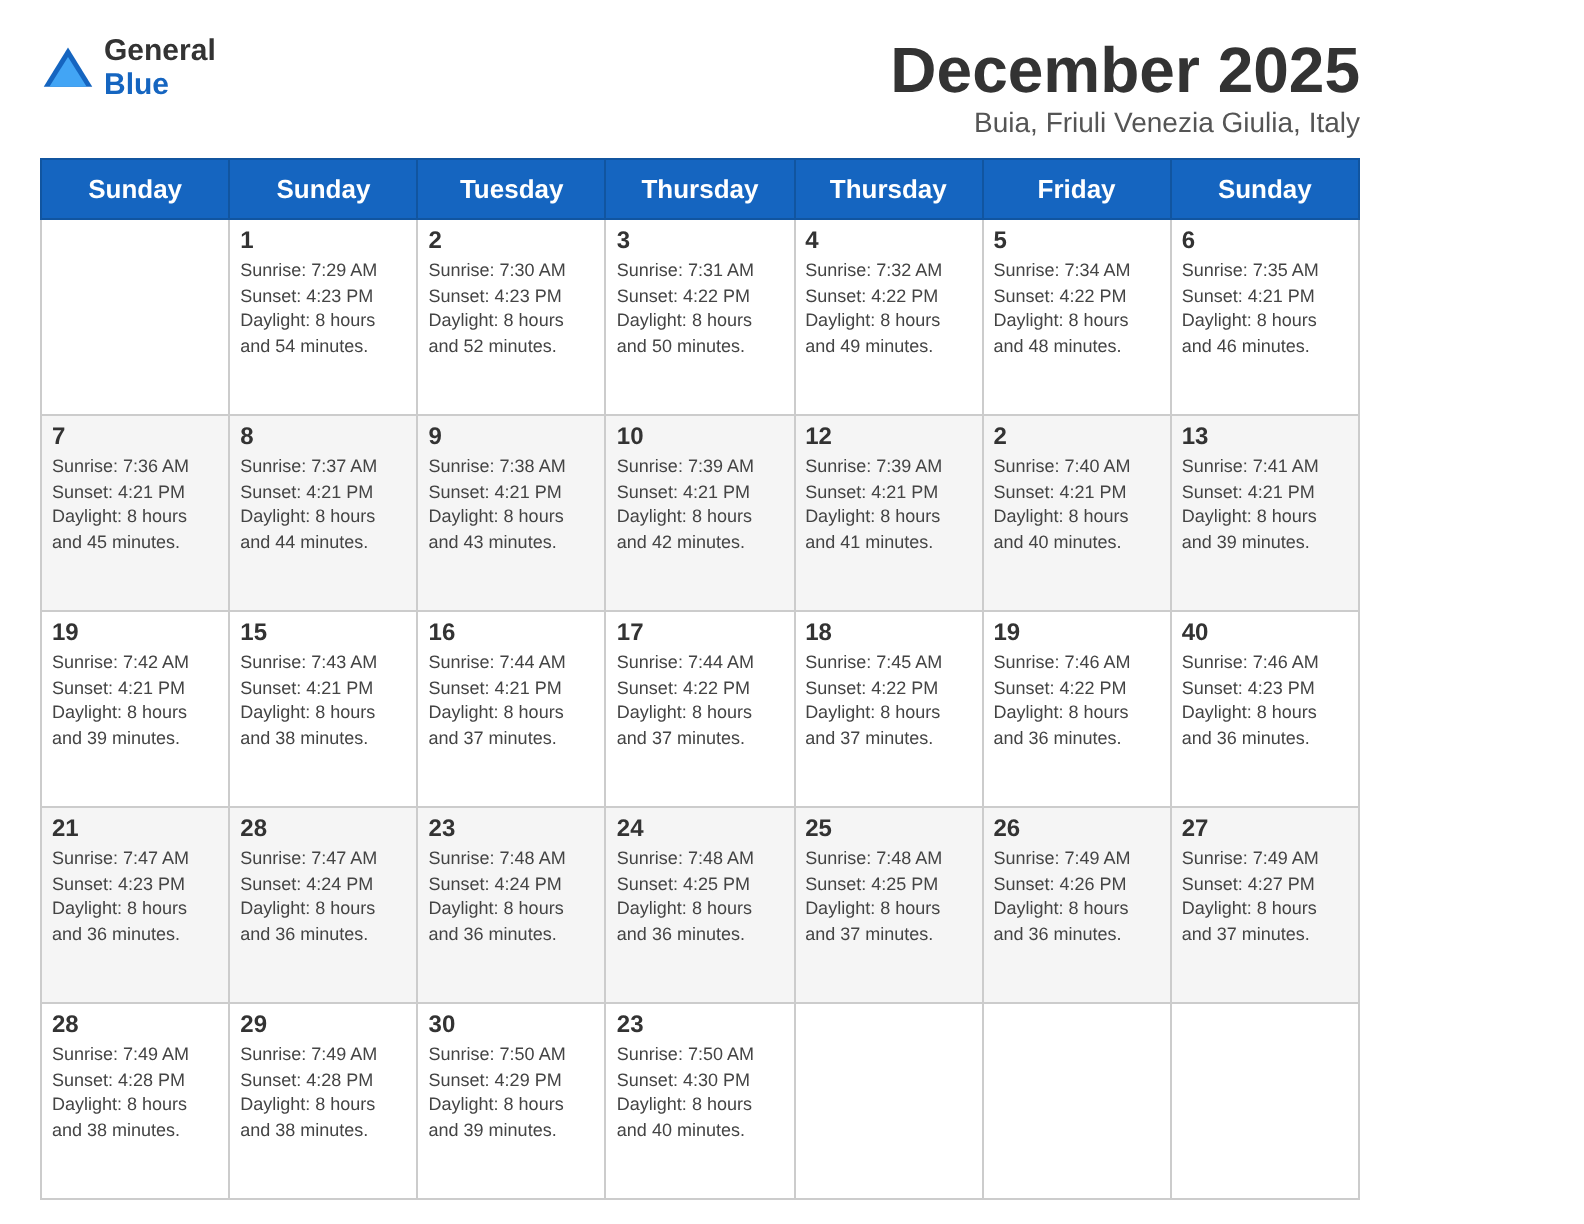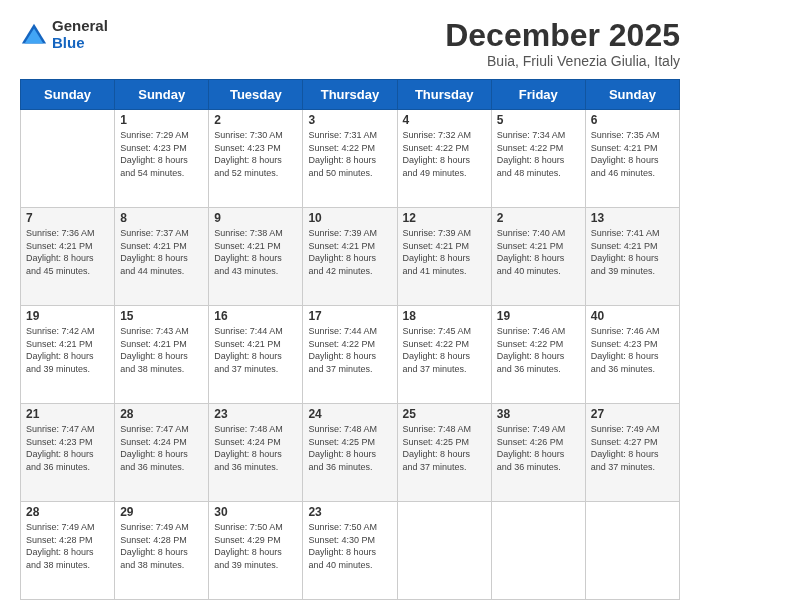--- a/index.html
+++ b/index.html
@@ -244,21 +244,21 @@
           </td>
           <td>
             <span class="day-num">24</span>
             <div class="day-info">Sunrise: 7:48 AM<br>Sunset: 4:25 PM<br>Daylight: 8 hours and 36 minutes.</div>
           </td>
           <td>
             <span class="day-num">25</span>
             <div class="day-info">Sunrise: 7:48 AM<br>Sunset: 4:25 PM<br>Daylight: 8 hours and 37 minutes.</div>
           </td>
           <td>
-            <span class="day-num">38</span>
+            <span class="day-num">26</span>
             <div class="day-info">Sunrise: 7:49 AM<br>Sunset: 4:26 PM<br>Daylight: 8 hours and 36 minutes.</div>
           </td>
           <td>
             <span class="day-num">27</span>
             <div class="day-info">Sunrise: 7:49 AM<br>Sunset: 4:27 PM<br>Daylight: 8 hours and 37 minutes.</div>
           </td>
         </tr>
         <tr>
           <td>
             <span class="day-num">28</span>

